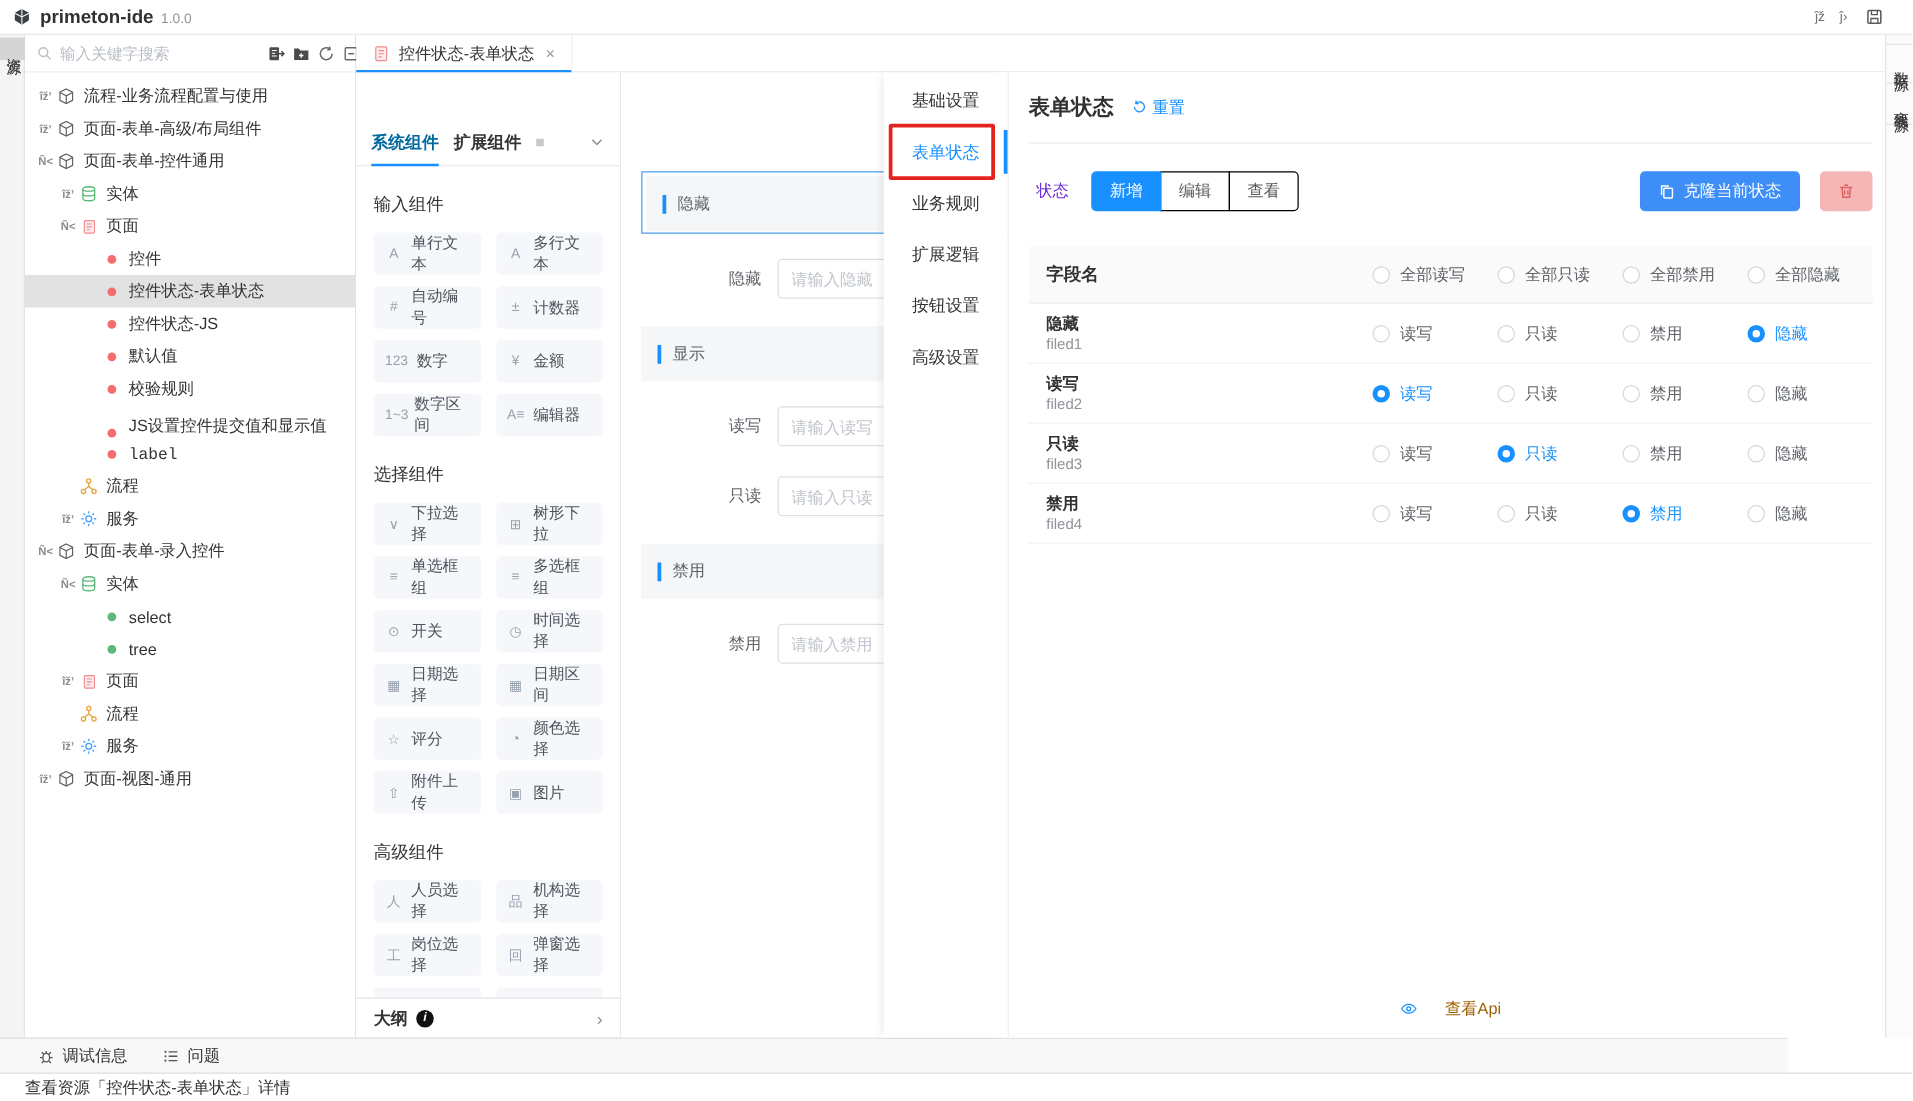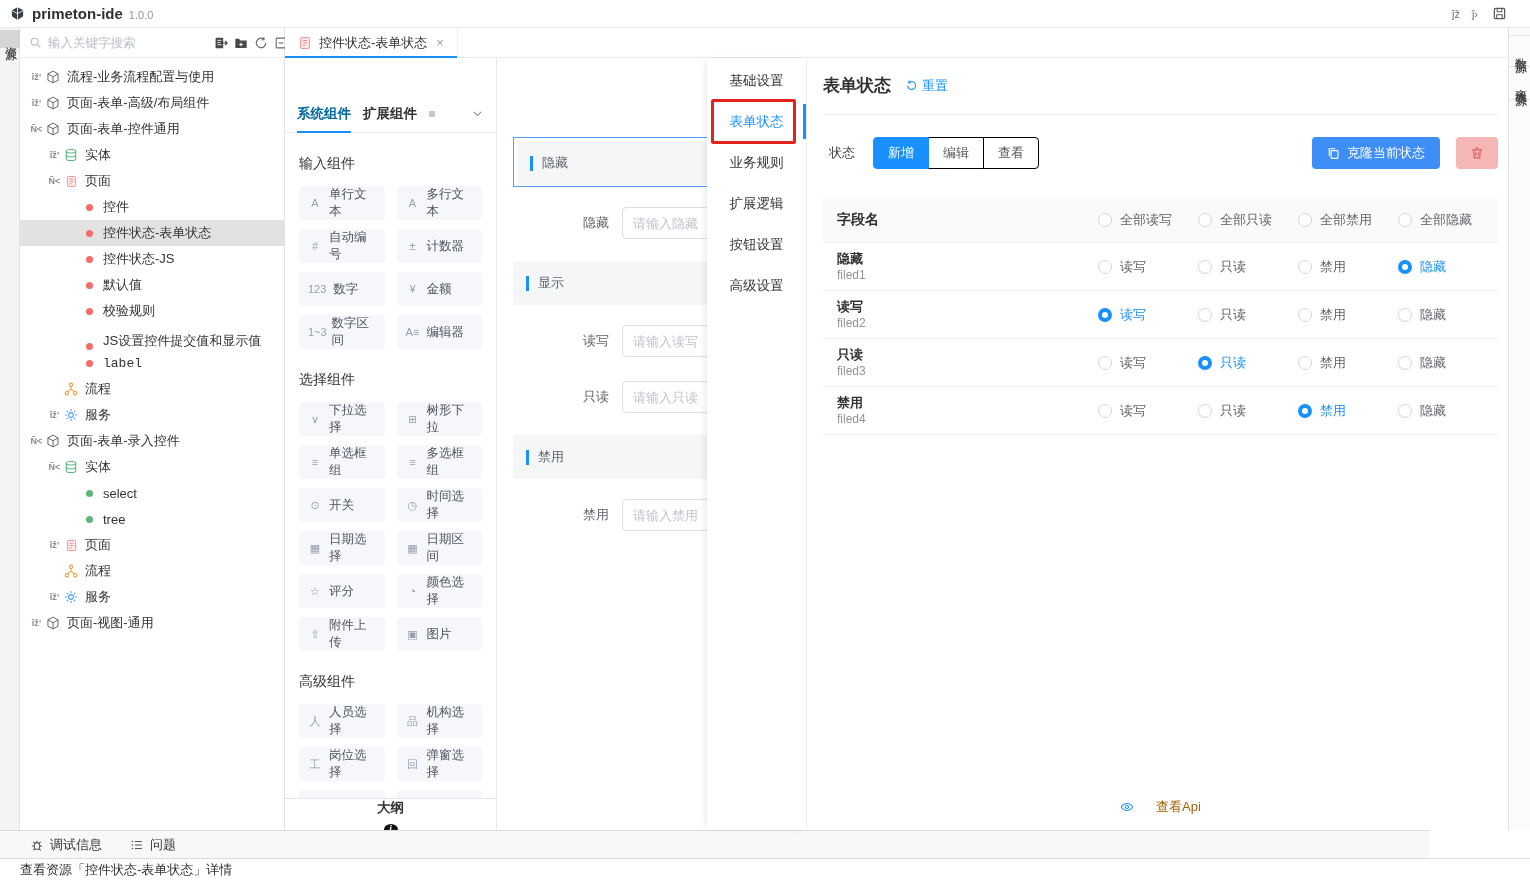--- a/index.html
+++ b/index.html
@@ -50,21 +50,21 @@
   .ptab.active::after { content:""; position:absolute; left:0; right:0; bottom:-1px; height:2px; background:#1890ff; }
   .ptab.dim { color:#333; }
   .mini-square { width:6px; height:6px; background:#c9c9c9; flex:0 0 auto; }
   .palette-tabs .chev { margin-left:auto; }
   .palette-scroll { height:665px; overflow:hidden; padding:0 14px; }
   .psec-title { font-size:14px; color:#333; margin-top:22px; margin-bottom:13px; }
   .pgrid { display:grid; grid-template-columns:1fr 1fr; gap:9px 12px; }
   .pitem { height:34px; background:#f6f7fa; border-radius:4px; display:flex; align-items:center; padding:0 9px; gap:7px; cursor:grab; }
   .pitem .pglyph { font-size:11px; color:#98a0ae; min-width:14px; text-align:center; }
   .pitem .plabel { font-size:12.5px; color:#4f545c; }
-  .outline-bar { position:absolute; left:0; right:0; bottom:0; height:32px; border-top:1px solid #e4e4e4; background:#fff; display:flex; align-items:center; padding:0 14px; gap:7px;flex-direction:column; }
+  .outline-bar { position:absolute; left:0; right:0; bottom:0; height:32px; border-top:1px solid #e4e4e4; background:#fff; display:flex; align-items:center; padding:0 14px; gap:7px; }
   .outline-label { font-size:13.5px; font-weight:bold; color:#333; }
   .info-dot { width:14px; height:14px; background:#111; color:#fff; border-radius:50%; font-size:10px; display:flex; align-items:center; justify-content:center; font-style:italic; font-weight:bold; }
   .outline-bar .chev-r { margin-left:auto; color:#8c8c8c; font-size:14px; }
 
   
   #preview { position:absolute; left:497px; top:58px; width:1011px; height:772px; background:#fff; z-index:1; }
   .pv-stack { width:560px; }
   .pv-selbox { margin:79px 0 0 16px; border:1px solid #4a9ff5; height:50px; padding:3px; }
   .pv-header { background:#f5f6f8; height:44px; display:flex; align-items:center; padding-left:13px; gap:9px; }
   .pv-header.loose { margin:18px 0 0 16px; }
@@ -82,21 +82,21 @@
   .smenu-item.active::after { content:""; position:absolute; right:0; top:3px; bottom:3px; width:3px; background:#1890ff; }
   .annotation-box { position:absolute; left:4px; right:10px; top:-2px; bottom:-2px; border:3px solid #e3231e; border-radius:2px; pointer-events:none; }
 
   
   #main-panel { position:absolute; left:806px; top:58px; width:702px; height:772px; background:#fff; z-index:2; border-left:1px solid #ececec; padding:0 10px 0 16px; }
   .main-title-row { padding-top:16px; display:flex; align-items:center; gap:14px; }
   .main-title { font-size:17px; font-weight:bold; color:#303133; }
   .reset-link { display:flex; align-items:center; gap:4px; color:#1890ff; font-size:13px; cursor:pointer; }
   .main-divider { height:1px; background:#ebeef5; margin-top:17px; }
   .controls-row { margin-top:22px; display:flex; align-items:center; }
-  .state-label { font-size:13px; color:#404040; margin-left:6px;font-family:Liberation Serif, serif; }
+  .state-label { font-size:13px; color:#6d28d9; margin-left:6px;font-family:Liberation Serif, serif; }
   .seg-group { display:flex; margin-left:18px; }
   .seg-btn { height:32px; min-width:55px; padding:0 14px; background:#fff; border:1px solid #000000; font-size:13px; color:#595959; display:flex; align-items:center; justify-content:center; cursor:pointer; margin-left:-1px; }
   .seg-btn:first-child { border-radius:4px 0 0 4px; margin-left:0; }
   .seg-btn:last-child { border-radius:0 4px 4px 0; }
   .seg-btn.active { background:#1890ff; border-color:#1890ff; color:#fff; z-index:1; }
   .clone-btn { margin-left:auto; height:32px; background:#3e8ef7; color:#fff; border:none; border-radius:4px; font-size:13px; display:flex; align-items:center; gap:7px; padding:0 15px; cursor:pointer; font-family:inherit; }
   .delete-btn { margin-left:16px; width:42px; height:32px; background:#f5b6b6; border:none; border-radius:4px; display:flex; align-items:center; justify-content:center; cursor:pointer; }
   .state-table { margin-top:28px; }
   .st-header { height:46px; background:#fafafa; display:flex; align-items:center; padding-left:14px; border-bottom:1px solid #f0f0f0; }
   .st-fieldname { flex:1; font-size:14px; font-weight:bold; color:#303133; }

